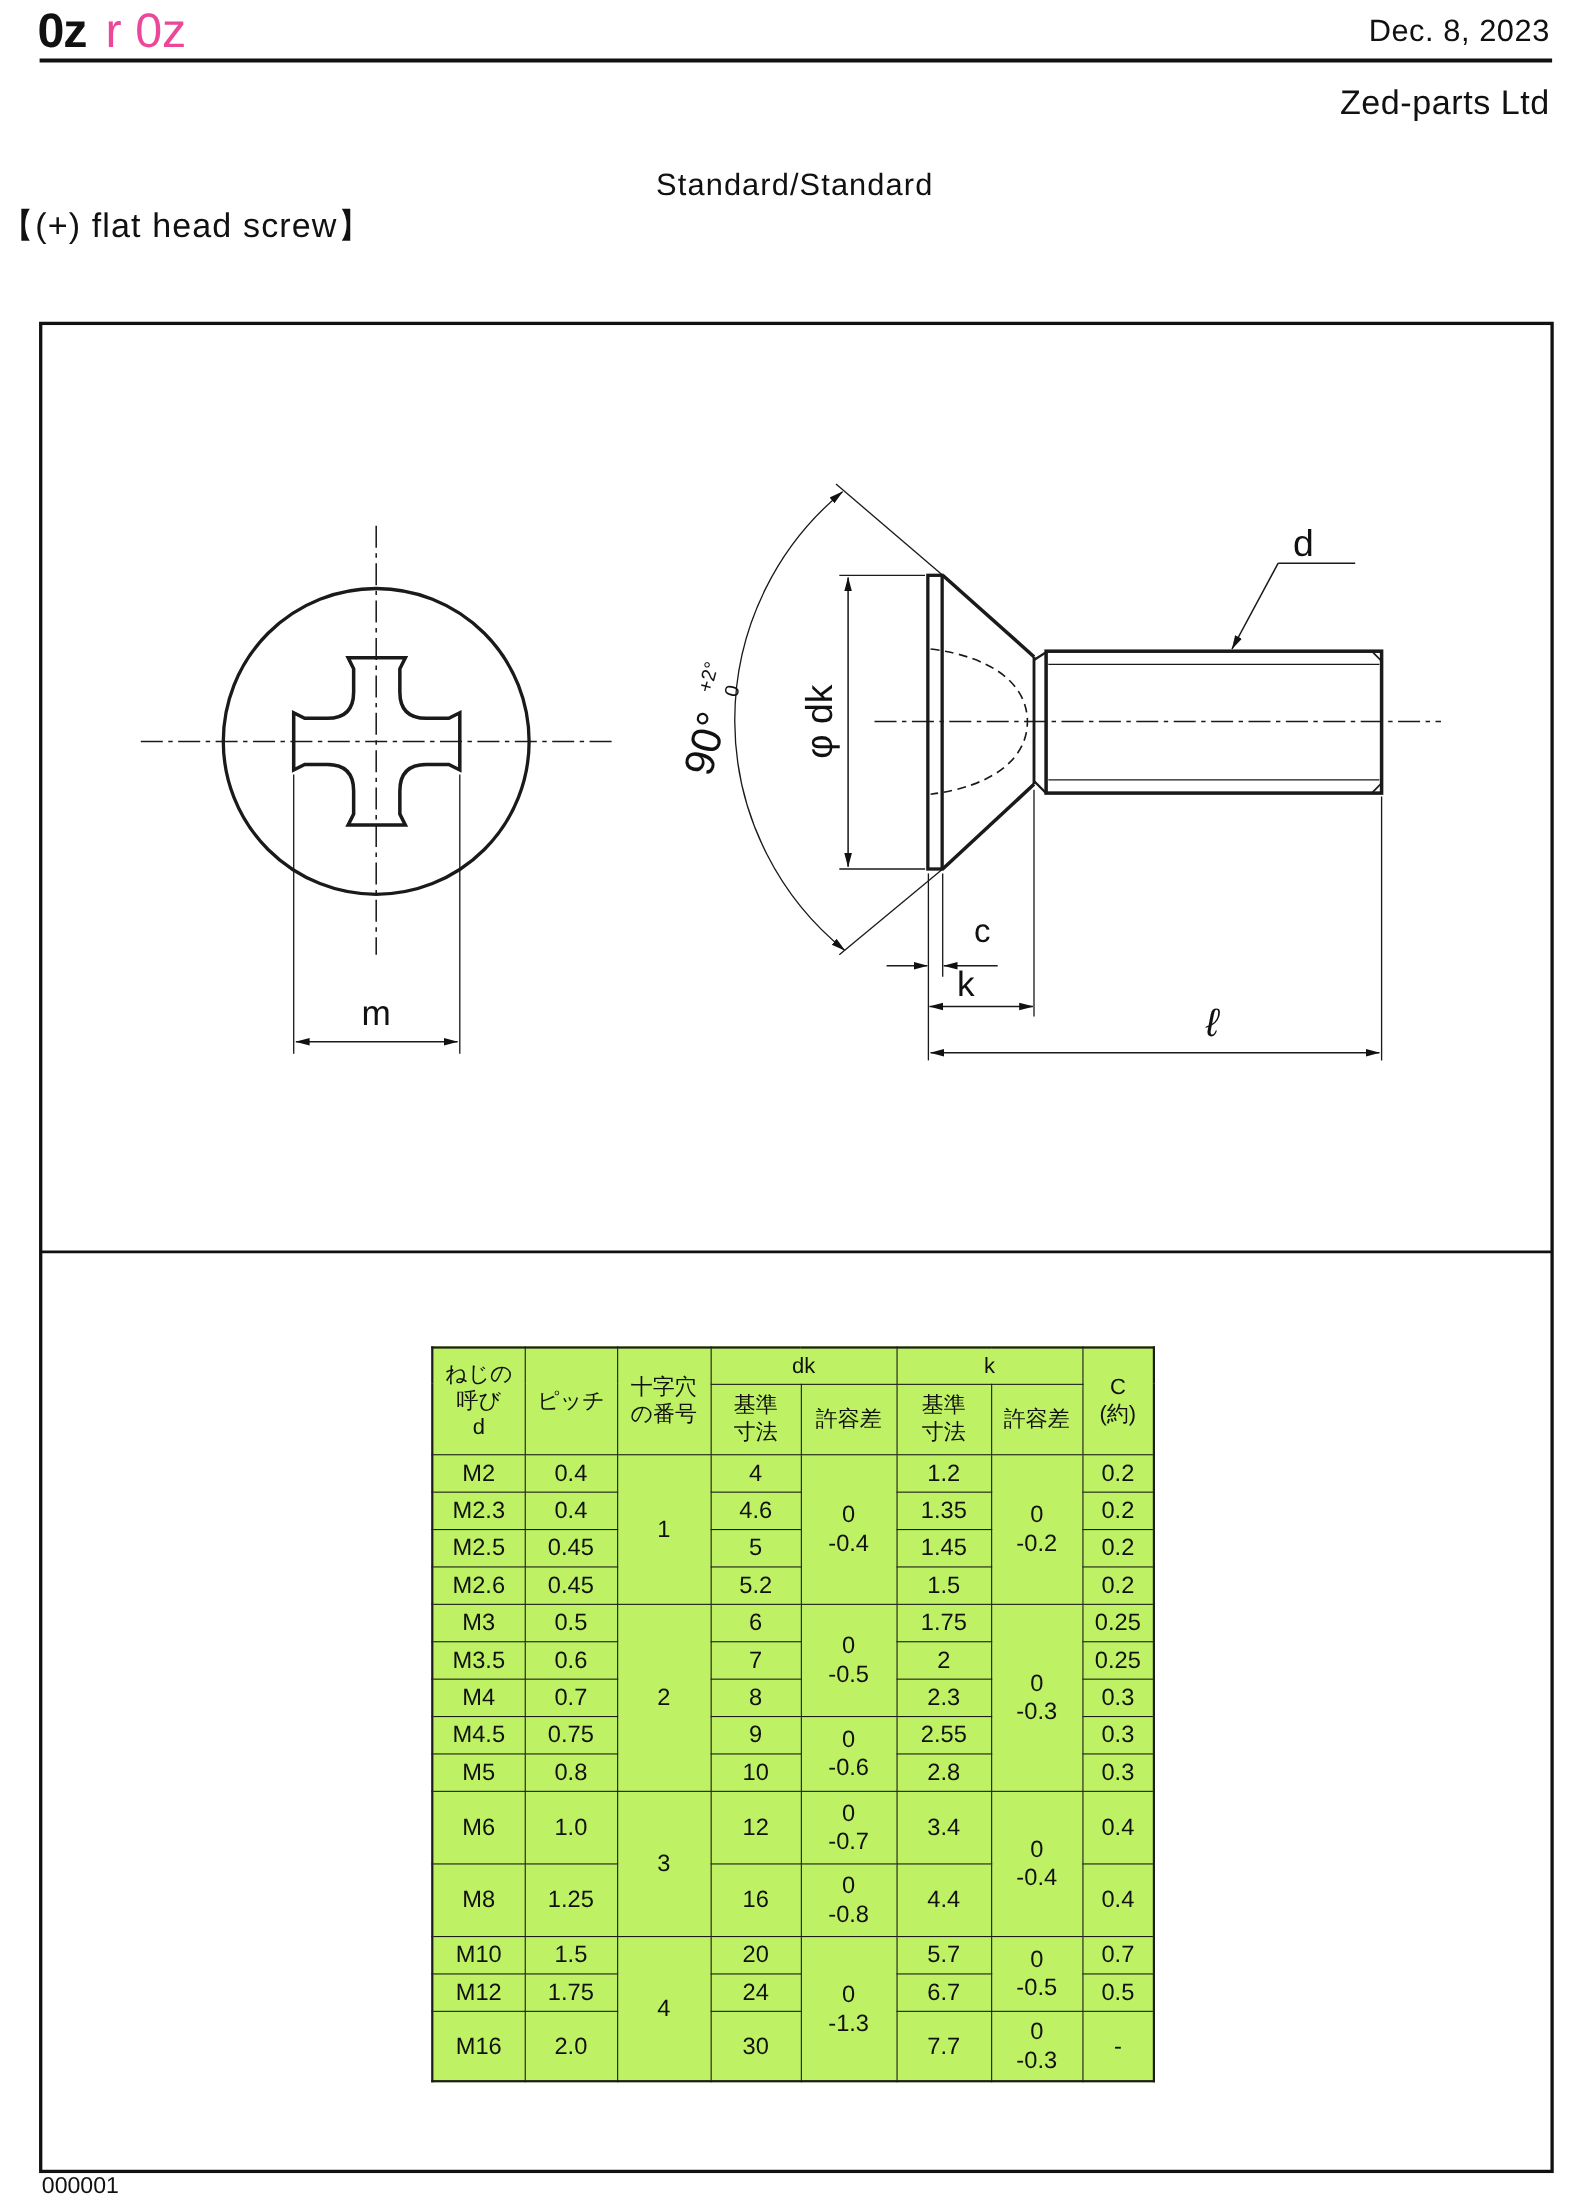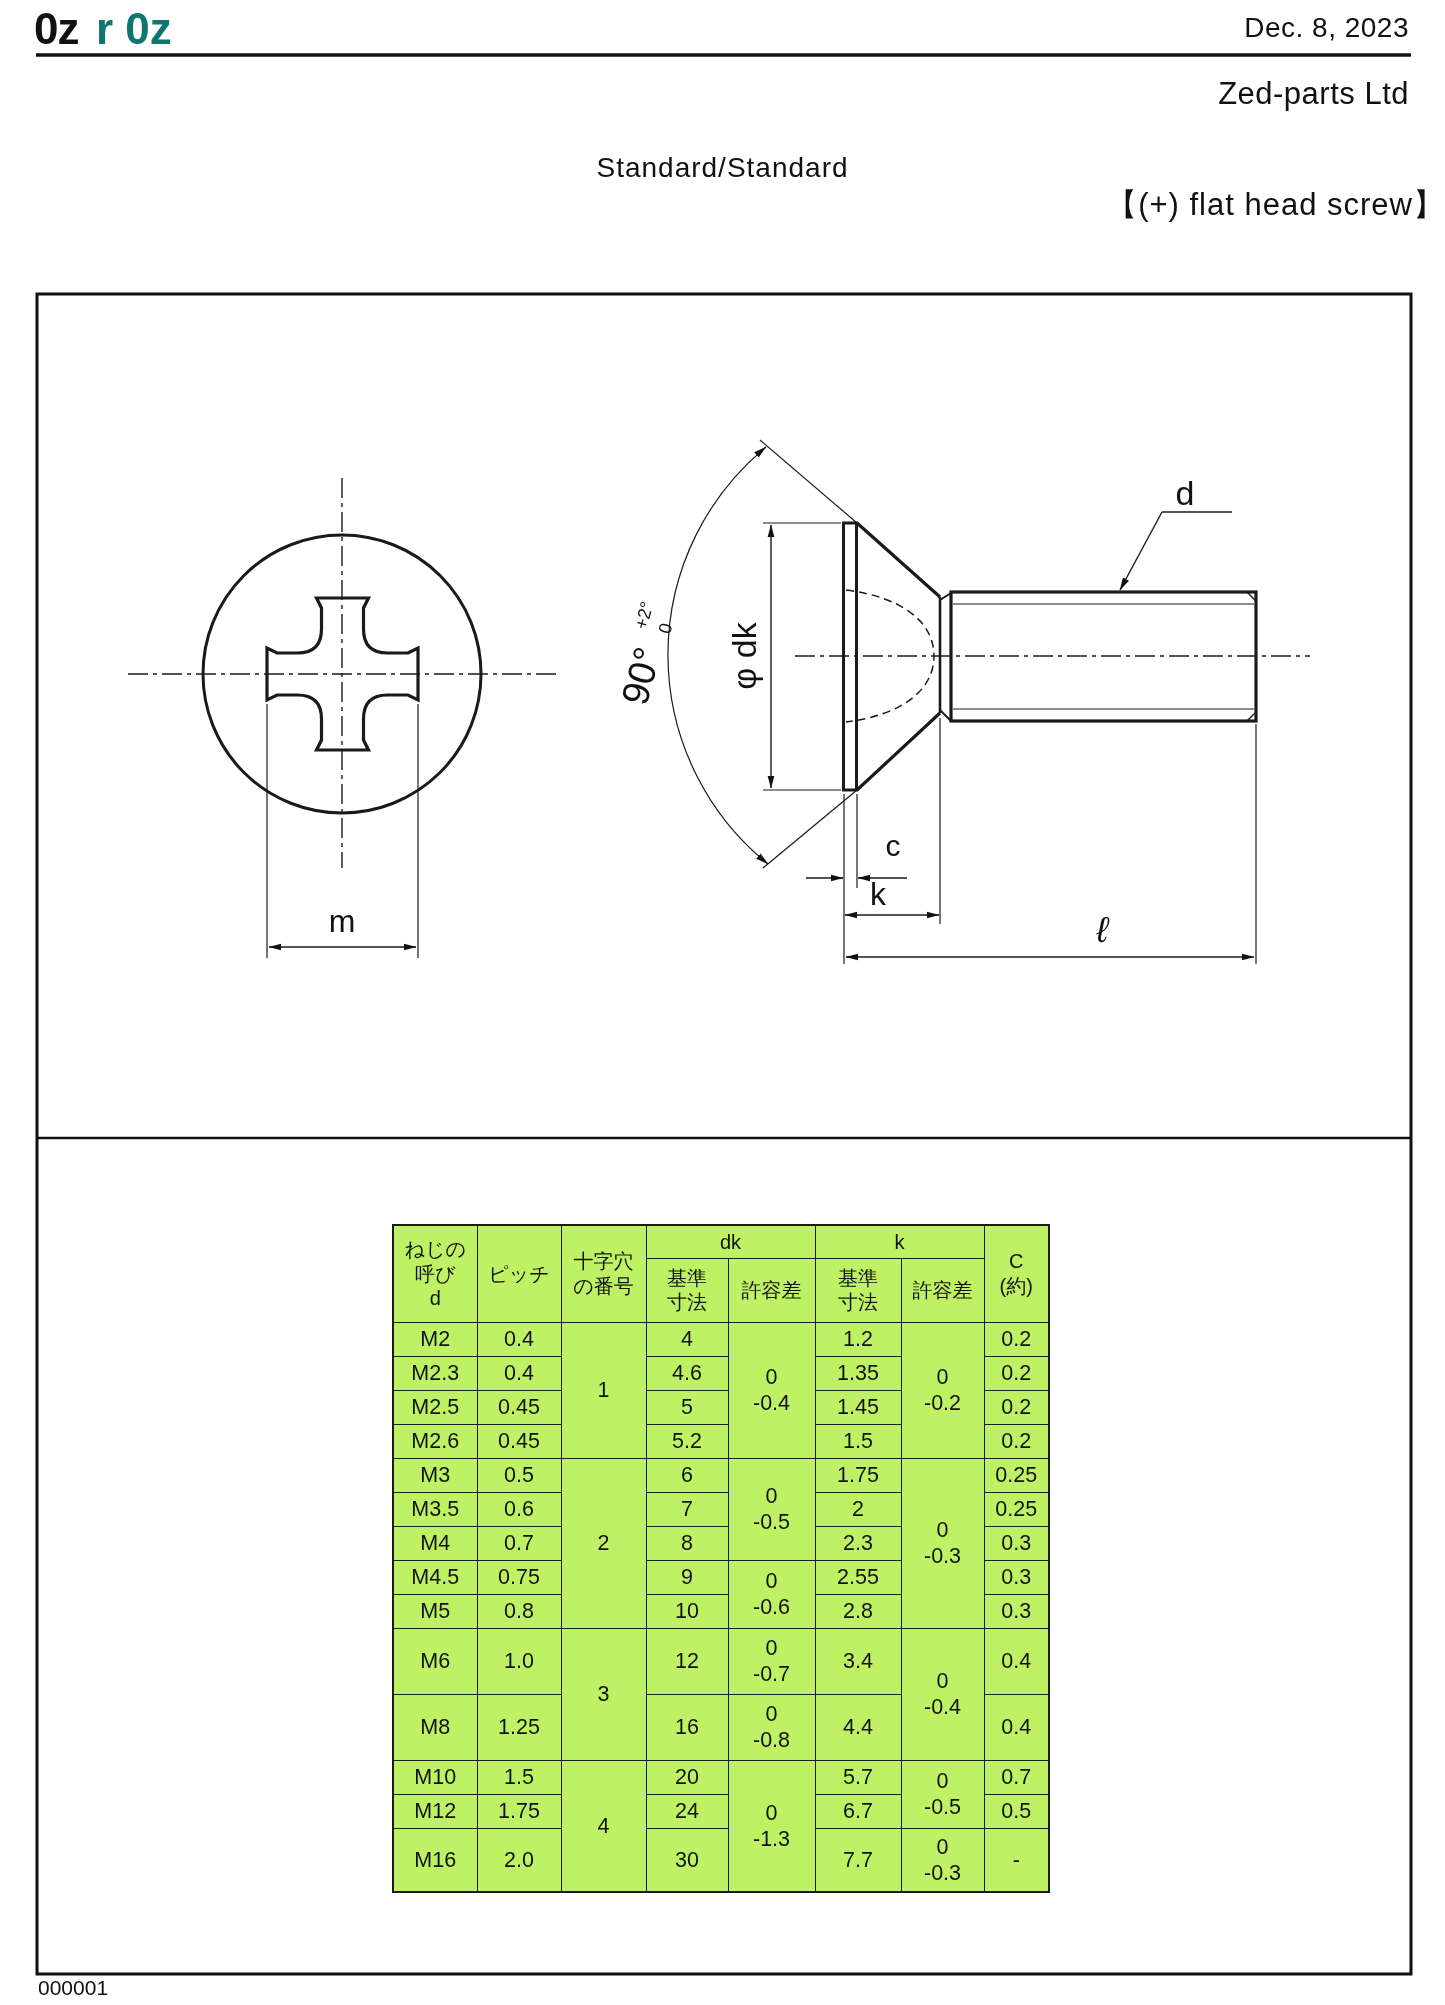--- a/index.html
+++ b/index.html
@@ -9,25 +9,25 @@
     background:#ffffff;
     font-family:"Liberation Sans","DejaVu Sans",sans-serif;
     color:#111;
     overflow:hidden;
   }
   .abs{position:absolute;}
   #draw-svg{position:absolute;left:0;top:0;z-index:1;pointer-events:none;}
   .txt{z-index:2;white-space:pre;}
 
   #logo{left:34px;top:4px;font-size:44px;font-weight:600;letter-spacing:-1px;}
-  #watermark{left:96px;top:4px;font-size:44px;font-weight:700;color:#0f766e;}
+  #watermark{left:96px;top:4px;font-size:44px;font-weight:400;color:#ec4899;}
   #date{right:36px;top:12px;font-size:28px;letter-spacing:0.5px;}
   #company{right:36px;top:76px;font-size:31px;letter-spacing:0.5px;}
   #title1{left:0;top:152px;width:1445px;text-align:center;font-size:28px;letter-spacing:1px;}
-  #title2{left:0;top:184px;width:1445px;text-align:right;font-size:31px;letter-spacing:1px;}
+  #title2{left:0;top:184px;width:1445px;text-align:left;font-size:31px;letter-spacing:1px;}
   #docnum{left:38px;top:1976px;font-size:21px;}
 
   
   #spec-table{
     position:absolute;left:392px;top:1224px;z-index:2;
     border-collapse:collapse;table-layout:fixed;
     background:#bef264;
   }
   #spec-table th,#spec-table td{
     border:1.6px solid #1c1c1c;

